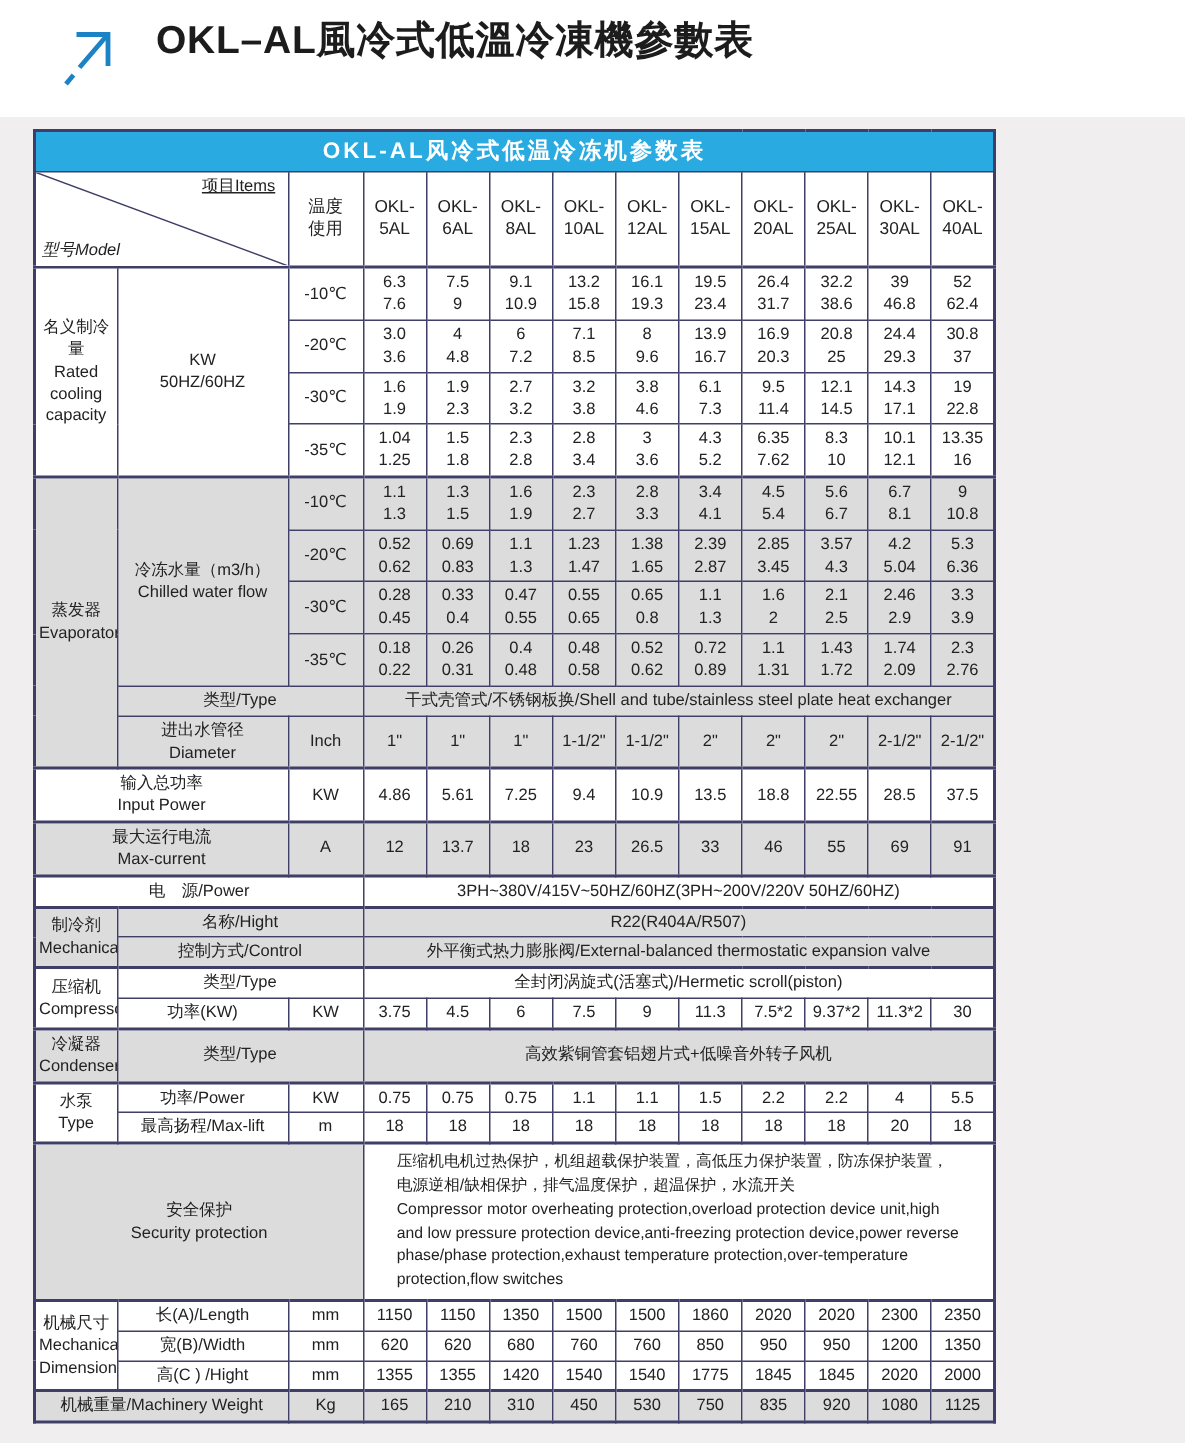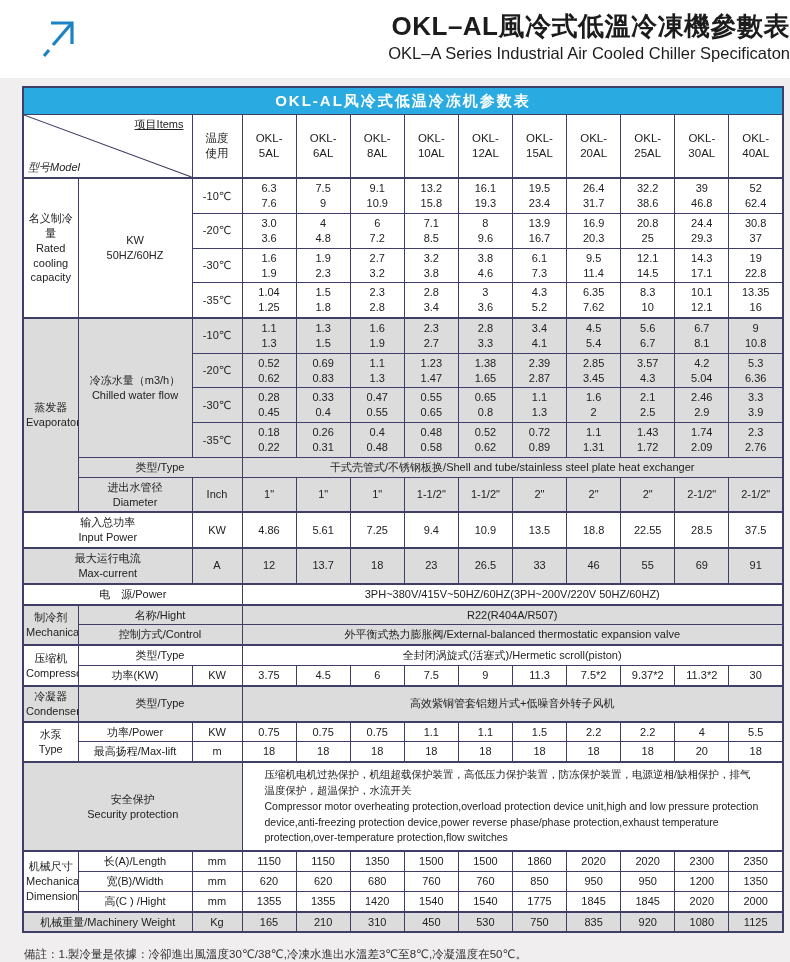--- a/index.html
+++ b/index.html
@@ -17,33 +17,33 @@
   .doc-header{
     background:#fff;
     padding:12px 0 14px 0;
     position:relative;
     min-height:52px;
   }
   .logo{
     position:absolute;left:38px;top:14px;
     width:46px;height:46px;
   }
-  .titles{margin-left:104px;text-align:right;}
+  .titles{margin-left:104px;}
   .title-zh{
     margin:0;font-size:26px;font-weight:bold;color:#1c1c1c;
     letter-spacing:0.5px;line-height:1.15;
   }
   .title-en{
     margin:2px 0 0 0;font-size:16.5px;font-weight:normal;color:#1c1c1c;
     line-height:1.15;
   }
   .table-wrap{margin:8px 22px 0 22px;}
   table{
     border-collapse:collapse;
-    width:762px;
+    width:642px;
     table-layout:fixed;
     border:2px solid var(--bd);
     background:#fff;
   }
   td{
     border:1px solid var(--bd);
     font-size:11px;
     text-align:center;
     vertical-align:middle;
     padding:2px 2px;
@@ -99,21 +99,20 @@
   <div class="doc-header">
     <svg class="logo" viewBox="0 0 46 46">
       <g stroke="#1b82c5" stroke-width="3.2" fill="none">
         <path d="M13 9 H34 V30"></path>
         <path d="M33 10 L15 31"></path>
         <path d="M11 36 L6 42"></path>
       </g>
     </svg>
     <div class="titles">
       <h1 class="title-zh">OKL–AL風冷式低溫冷凍機參數表</h1>
-      <h2 class="title-en">OKL–A Series Industrial Air Cooled Chiller Specificaton</h2>
     </div>
   </div>
 
   <div class="table-wrap">
     <table>
       <colgroup>
         <col style="width:55px">
           <col style="width:114px">
           <col style="width:50px">
         <col>

